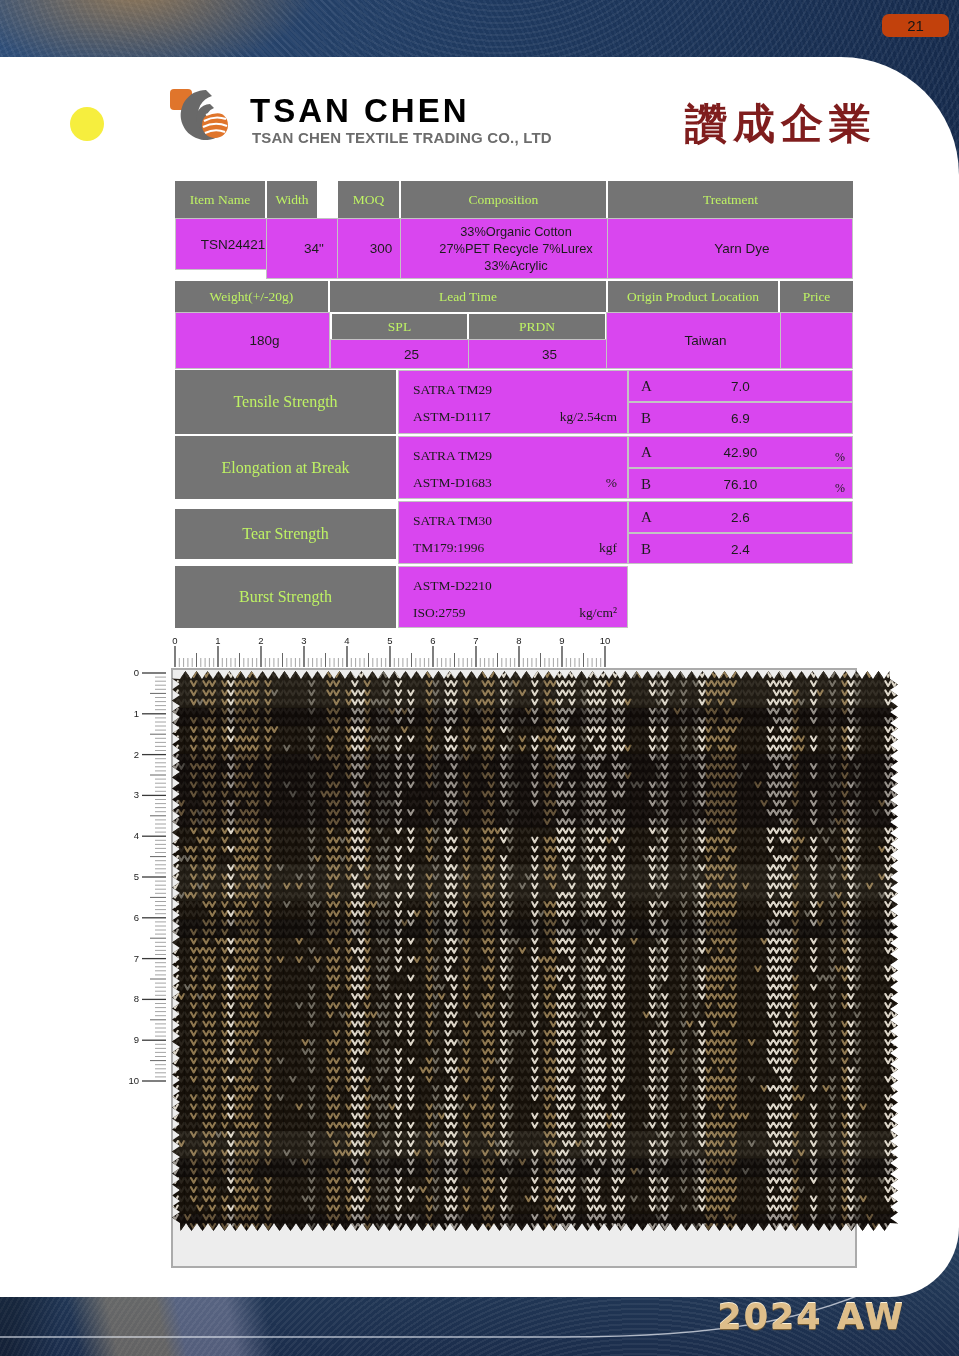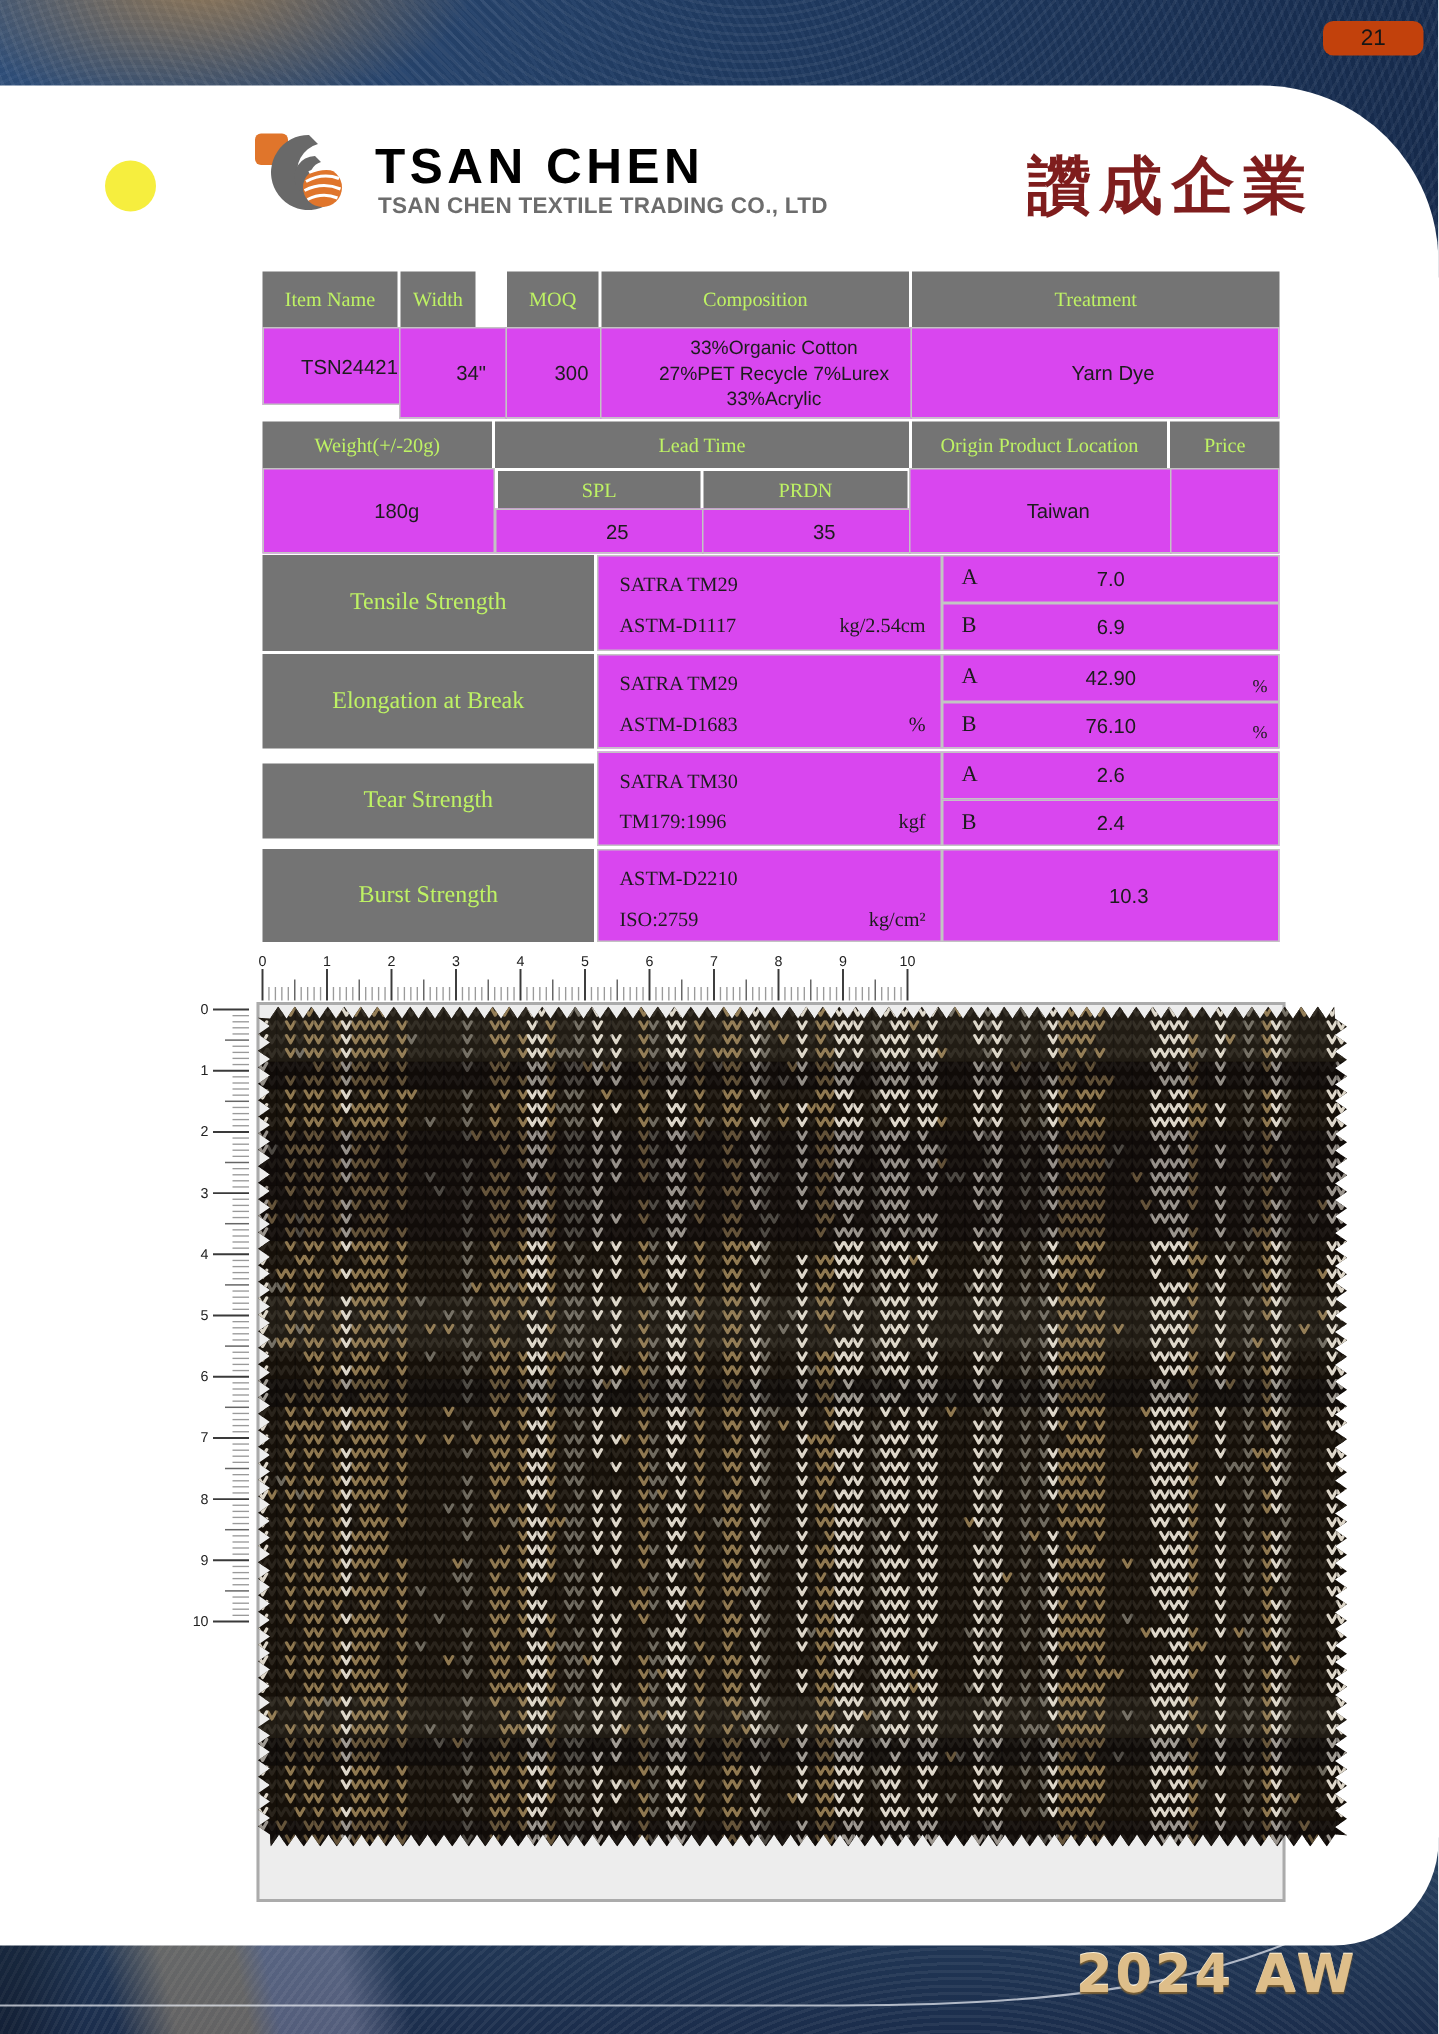--- a/index.html
+++ b/index.html
@@ -159,21 +159,20 @@
         <span class="rl">B</span>
         <span class="rv">2.4</span>
       </div>
 
       <div class="gcell slabel" style="left:0;top:385px;width:221px;height:62px">Burst Strength</div>
       <div class="wcell method" style="left:223px;top:385px;width:230px;height:62px">
         <span class="m1">ASTM-D2210</span>
         <span class="m2">ISO:2759</span>
         <span class="mu">kg/cm²</span>
       </div>
-      <div class="wcell" style="left:453px;top:385px;width:225px;height:62px">10.3</div>
     </div>
 
     <svg id="ruler-h" style="position:absolute;left:160px;top:636px" width="462" height="33">
         <line x1="15.0" y1="10" x2="15.0" y2="31" stroke="#3a3a3a" stroke-width="1.3"></line>
         <line x1="19.3" y1="22" x2="19.3" y2="31" stroke="#9a9a9a" stroke-width="0.9"></line>
         <line x1="23.6" y1="22" x2="23.6" y2="31" stroke="#9a9a9a" stroke-width="0.9"></line>
         <line x1="27.9" y1="22" x2="27.9" y2="31" stroke="#9a9a9a" stroke-width="0.9"></line>
         <line x1="32.2" y1="22" x2="32.2" y2="31" stroke="#9a9a9a" stroke-width="0.9"></line>
         <line x1="36.5" y1="17" x2="36.5" y2="31" stroke="#666" stroke-width="1"></line>
         <line x1="40.8" y1="22" x2="40.8" y2="31" stroke="#9a9a9a" stroke-width="0.9"></line>

